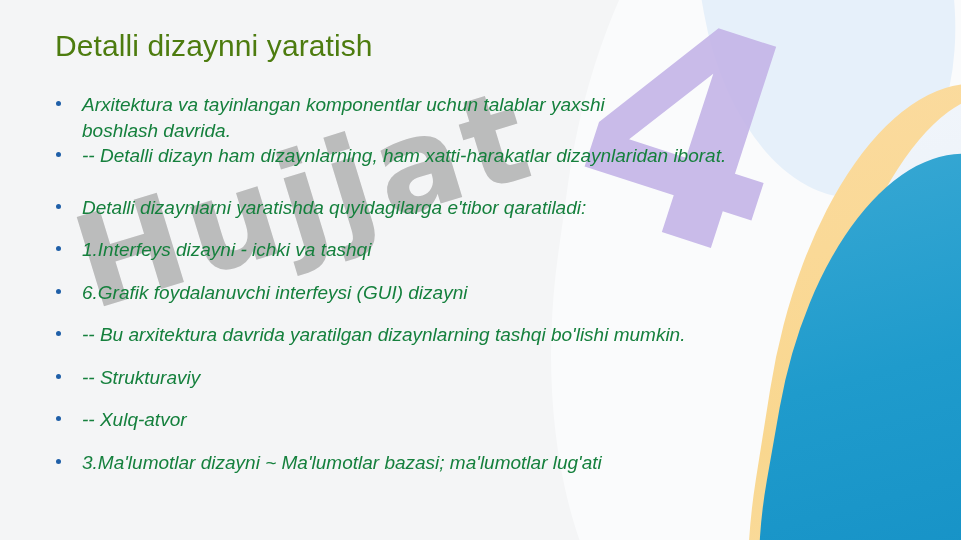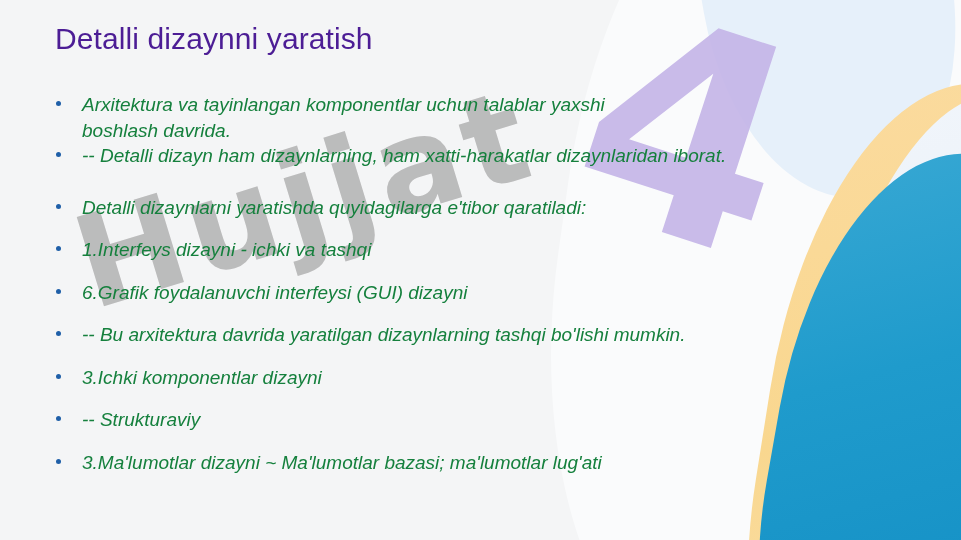--- a/index.html
+++ b/index.html
@@ -143,23 +143,23 @@
 
   
   .content {
     position: relative;
     z-index: 5;
   }
 
   .slide-title {
     position: absolute;
     left: 55px;
-    top: 22px;
+    top: 29px;
     font-size: 30px;
-    color: #4c1d95;
+    color: #4d7c0f;
     letter-spacing: 0.1px;
     white-space: nowrap;
   }
 
   .body-list {
     position: absolute;
     left: 50px;
     top: 92px;
     width: 830px;
     margin: 0;
@@ -243,30 +243,30 @@
       <li class="bullet-row tight">
         <span class="dot"></span>
         <span class="line">6.Grafik foydalanuvchi interfeysi (GUI) dizayni</span>
       </li>
 
       <li class="bullet-row tight">
         <span class="dot"></span>
         <span class="line">-- Bu arxitektura davrida yaratilgan dizaynlarning tashqi bo'lishi mumkin.</span>
       </li>
 
-      <li class="bullet-row tight">
-        <span class="dot"></span>
-        <span class="line">3.Ichki komponentlar dizayni</span>
-      </li>
 
       <li class="bullet-row tight">
         <span class="dot"></span>
         <span class="line">-- Strukturaviy</span>
       </li>
 
+      <li class="bullet-row tight">
+        <span class="dot"></span>
+        <span class="line">-- Xulq-atvor</span>
+      </li>
 
       <li class="bullet-row tight">
         <span class="dot"></span>
         <span class="line">3.Ma'lumotlar dizayni ~ Ma'lumotlar bazasi; ma'lumotlar lug'ati</span>
       </li>
 
     </ul>
   </div>
 </div>
 

